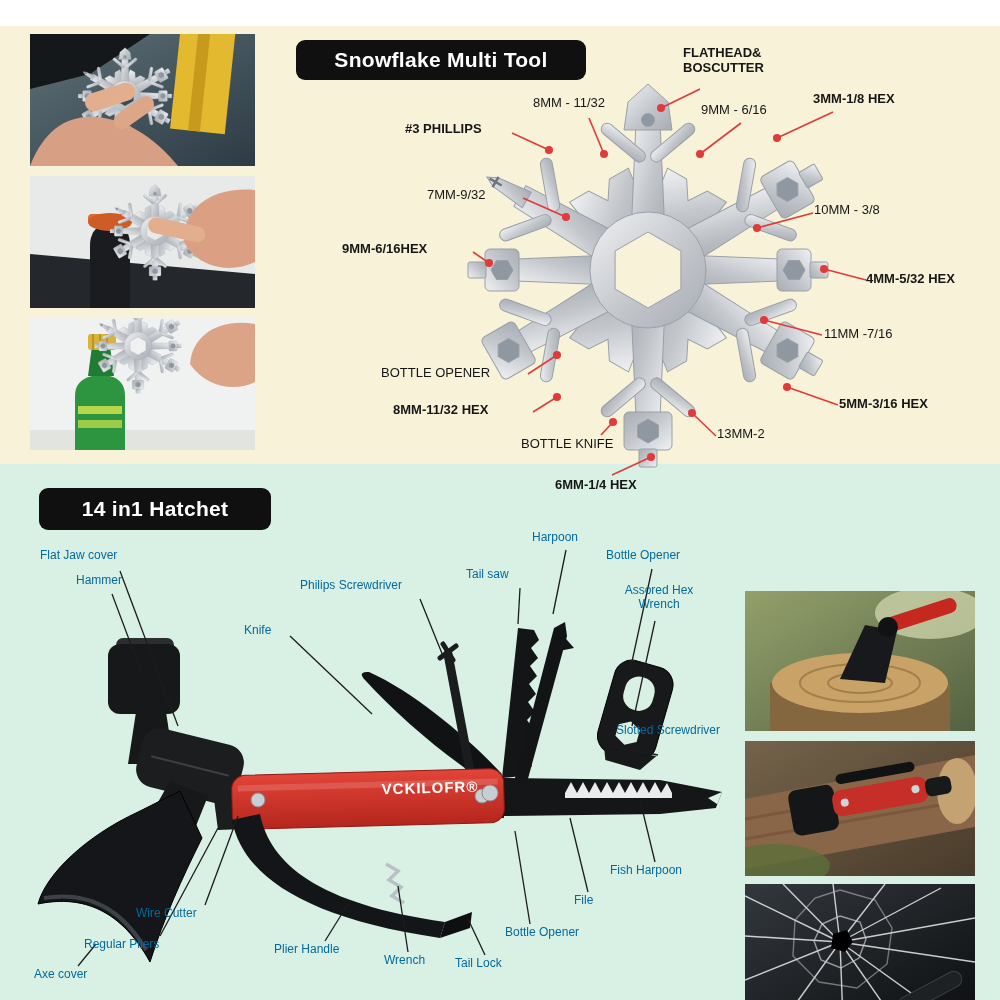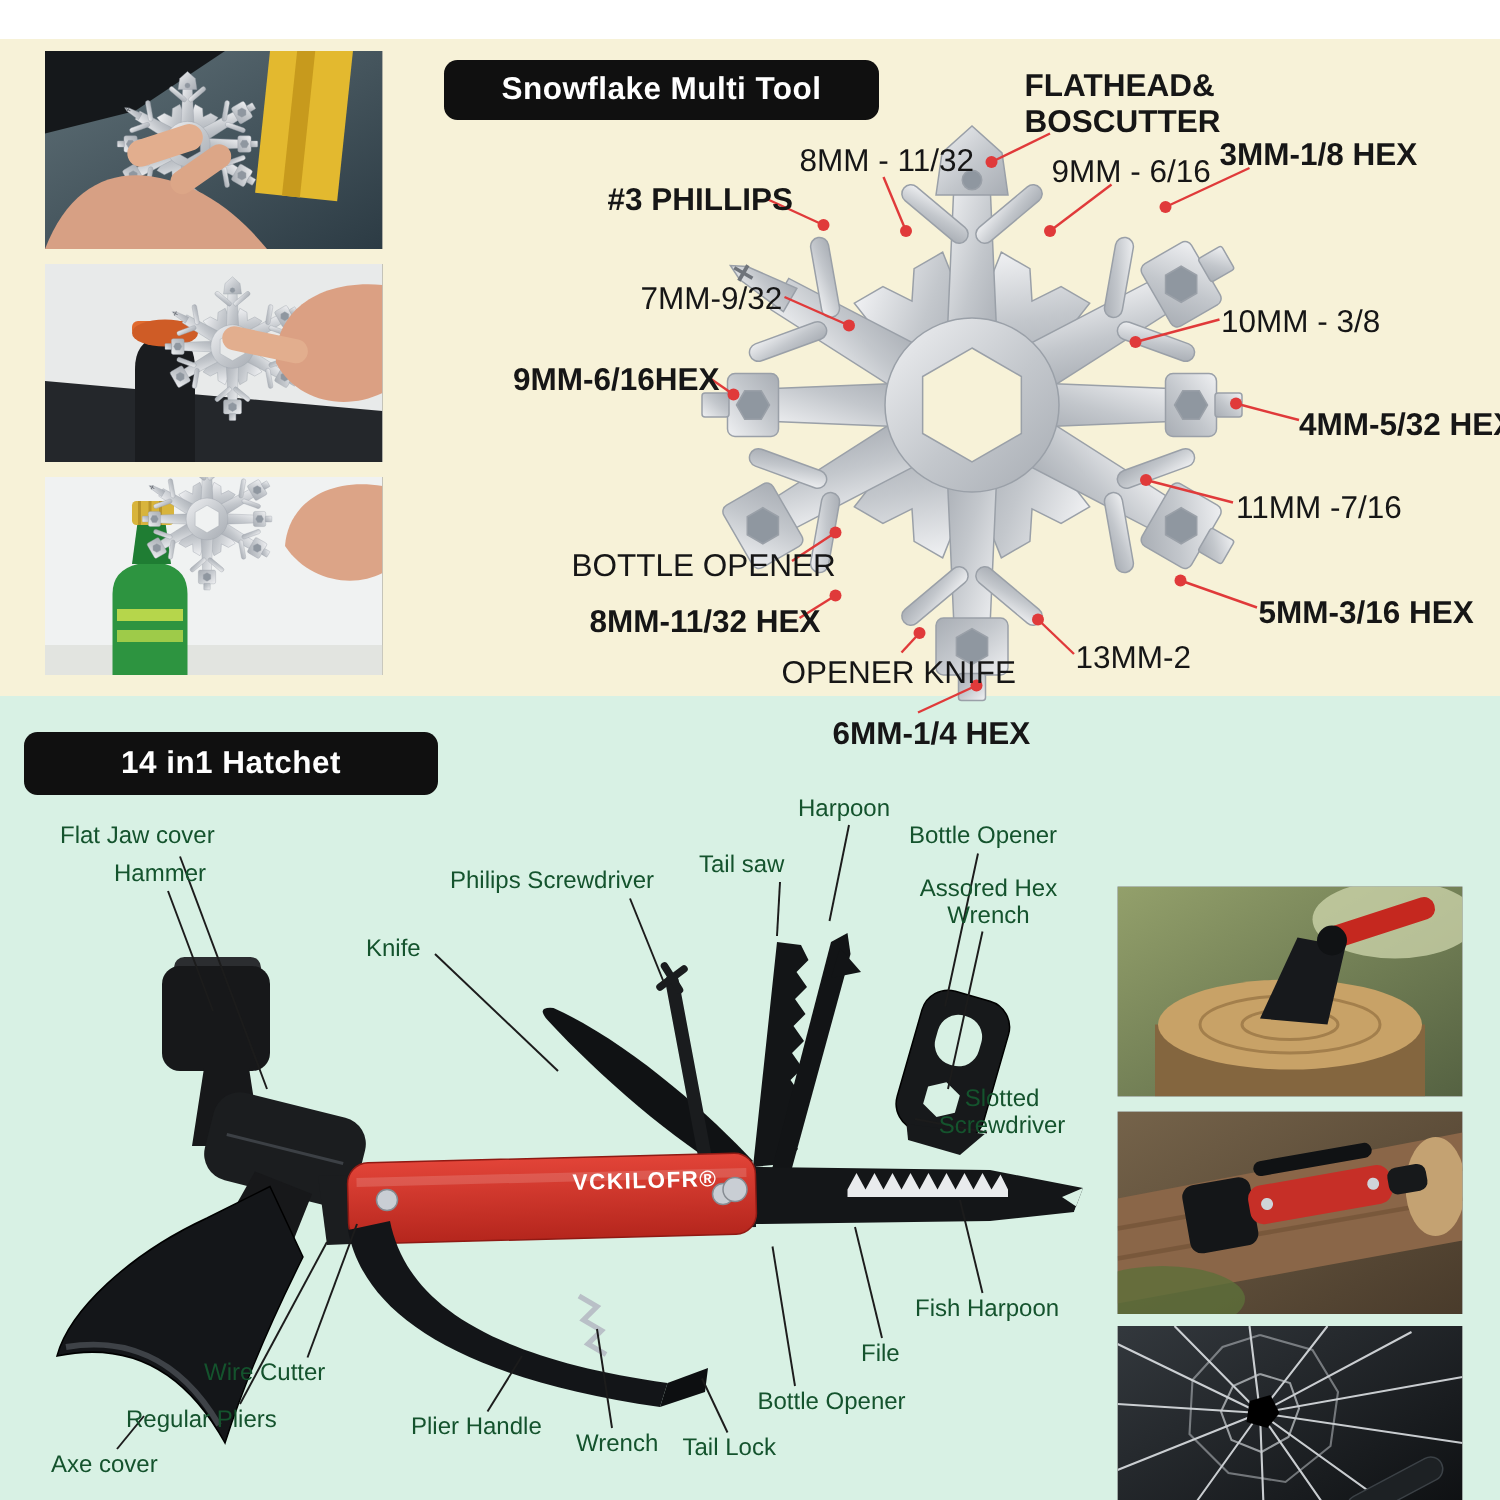--- a/index.html
+++ b/index.html
@@ -2,23 +2,23 @@
 <html><head>
 <meta charset="utf-8">
 <style>
   html,body{margin:0;padding:0;}
   body{font-family:"Liberation Sans", sans-serif;}
   #page{position:relative;width:1000px;height:1000px;overflow:hidden;background:#f7f2d8;margin-top:26px;}
   .abs{position:absolute;}
   #bg-bottom{position:absolute;left:0;top:438px;width:1000px;height:562px;background:#d8f1e4;}
   .pill{position:absolute;background:#101010;color:#fff;font-weight:bold;font-size:21px;
         display:flex;align-items:center;justify-content:center;border-radius:9px;letter-spacing:.3px;}
-  .sf-label{position:absolute;font-size:21px;line-height:1.15;color:#161616;white-space:nowrap;z-index:6;}
+  .sf-label{position:absolute;font-size:13px;line-height:1.15;color:#161616;white-space:nowrap;z-index:6;}
   .sf-label.b{font-weight:bold;}
-  .ht-label{position:absolute;font-size:16px;line-height:1.15;color:#14532d;white-space:nowrap;z-index:6;}
+  .ht-label{position:absolute;font-size:12px;line-height:1.15;color:#0369a1;white-space:nowrap;z-index:6;}
   .ht-label.c{text-align:center;white-space:normal;}
   .photo{position:absolute;overflow:hidden;background:#888;z-index:2;}
   .brand{position:absolute;z-index:5;color:#fff;font-weight:bold;font-size:15px;letter-spacing:1px;
          text-align:center;transform:rotate(-1.5deg);}
   svg{display:block;}
   #lines{z-index:4;pointer-events:none;}
   #sf-big{z-index:3;}
   #ht-draw{z-index:3;}
 </style>
 </head>
@@ -156,24 +156,24 @@
 <div class="sf-label b" style="left:405px;top:96px">#3 PHILLIPS</div>
 <div class="sf-label" style="left:427px;top:162px">7MM-9/32</div>
 <div class="sf-label" style="left:814px;top:177px">10MM - 3/8</div>
 <div class="sf-label b" style="left:342px;top:216px">9MM-6/16HEX</div>
 <div class="sf-label b" style="left:866px;top:246px">4MM-5/32 HEX</div>
 <div class="sf-label" style="left:824px;top:301px">11MM -7/16</div>
 <div class="sf-label" style="left:381px;top:340px">BOTTLE OPENER</div>
 <div class="sf-label b" style="left:839px;top:371px">5MM-3/16 HEX</div>
 <div class="sf-label b" style="left:393px;top:377px">8MM-11/32 HEX</div>
 <div class="sf-label" style="left:717px;top:401px">13MM-2</div>
-<div class="sf-label" style="left:521px;top:411px">OPENER KNIFE</div>
+<div class="sf-label" style="left:521px;top:411px">BOTTLE KNIFE</div>
 <div class="sf-label b" style="left:555px;top:452px">6MM-1/4 HEX</div>
 
-<div class="pill" style="left:16px;top:462px;width:276px;height:42px;z-index:6">
+<div class="pill" style="left:39px;top:462px;width:232px;height:42px;z-index:6">
   <span>14 in1 Hatchet</span>
 </div>
 
 <svg id="ht-draw" class="abs" style="left:20px;top:560px" width="720" height="420" viewBox="0 0 720 420">
   <path d="M470,198 C430,175 380,132 345,94 Q337,85 349,86 C398,108 452,156 482,188 Z" fill="#101214"></path>
   <line x1="452" y1="196" x2="428" y2="68" stroke="#1a1c1e" stroke-width="9" stroke-linecap="round"></line>
   <path d="M420,72 L436,60 M423,58 L433,74" stroke="#1a1c1e" stroke-width="5" stroke-linecap="round" fill="none"></path>
   <path d="M498,42 L514,44 L519,54 L511,62 L518,72 L510,80 L517,90 L509,98 L516,108 L508,116 L515,126 L507,134 L514,144 L506,152 L513,162 L505,170 L512,180 L502,190 L482,192 Z" fill="#131517"></path>
   <g fill="#121416">
     <path d="M494,196 L534,42 L545,36 L547,50 L506,200 Z"></path>

